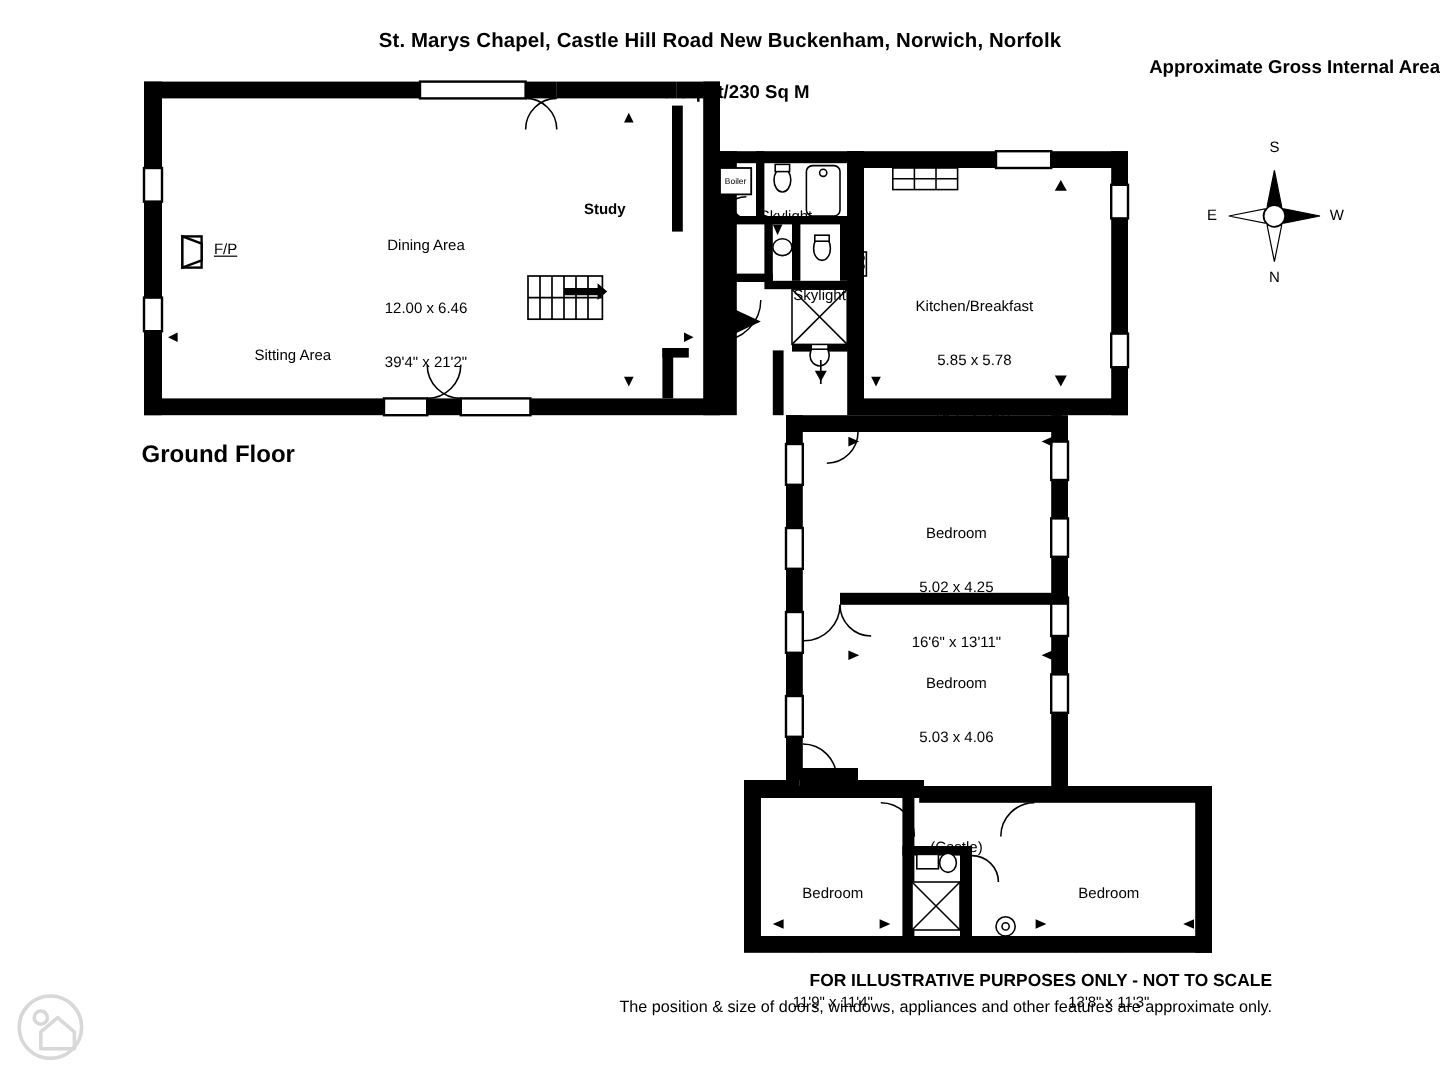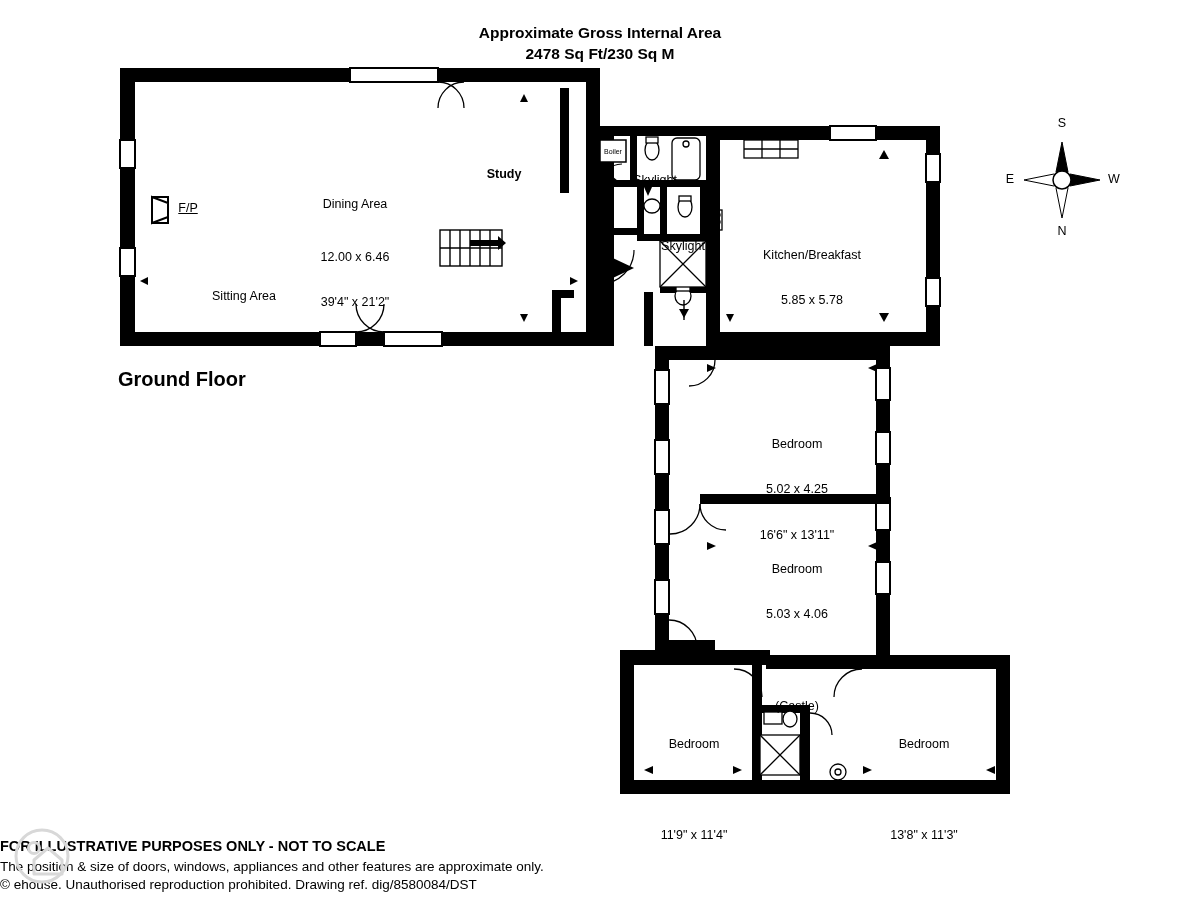--- a/index.html
+++ b/index.html
@@ -28,20 +28,21 @@
   .header .line1 {
     font-size: 17px;
     font-weight: bold;
     letter-spacing: 0.1px;
     margin-bottom: 4px;
   }
   .header .line2 {
     font-size: 15.5px;
     font-weight: bold;
     margin-bottom: 3px;
+    text-align: right;
   }
   .header .line3 {
     font-size: 15.5px;
     font-weight: bold;
   }
 
   
   .floor-label {
     position: absolute;
     left: 118px;
@@ -98,22 +99,21 @@
     font-size: 12.5px;
     text-align: center;
   }
 
   
   .footer {
     position: absolute;
     left: 0;
     top: 810px;
     width: 1060px;
-    text-align: left;
-    margin-top: 28px;
+    text-align: right;
   }
   .footer .f1 {
     font-size: 14.5px;
     font-weight: bold;
     margin-bottom: 5px;
   }
   .footer .f2 {
     font-size: 13.5px;
     margin-bottom: 3px;
   }
@@ -127,20 +127,21 @@
     left: 14px;
     top: 828px;
     width: 56px;
     height: 56px;
   }
 </style>
 </head>
 <body>
 
 <div class="header">
+  <div class="line1">St. Marys Chapel, Castle Hill Road New Buckenham, Norwich, Norfolk</div>
   <div class="line2">Approximate Gross Internal Area</div>
   <div class="line3">2478 Sq Ft/230 Sq M</div>
 </div>
 
 <svg class="plan" viewBox="0 0 1200 900" xmlns="http://www.w3.org/2000/svg">
   <g fill="#000000" stroke="none">
 
     <rect x="120" y="68" width="230" height="14"></rect>
     <rect x="350" y="68" width="88" height="14" fill="#ffffff" stroke="#000000" stroke-width="2"></rect>
     <rect x="438" y="68" width="26" height="14"></rect>
@@ -401,20 +402,19 @@
   </svg>
   <div class="c-letter" style="left:52px; top:-4px; width:16px;">S</div>
   <div class="c-letter" style="left:104px; top:52px; width:16px;">W</div>
   <div class="c-letter" style="left:52px; top:104px; width:16px;">N</div>
   <div class="c-letter" style="left:0px; top:52px; width:16px;">E</div>
 </div>
 
 <div class="footer">
   <div class="f1">FOR ILLUSTRATIVE PURPOSES ONLY - NOT TO SCALE</div>
   <div class="f2">The position &amp; size of doors, windows, appliances and other features are approximate only.</div>
-  <div class="f3">© ehouse. Unauthorised reproduction prohibited. Drawing ref. dig/8580084/DST</div>
 </div>
 
 <svg class="logo" viewBox="0 0 56 56">
   <circle cx="28" cy="28" r="26" fill="none" stroke="#d8d8d8" stroke-width="3"></circle>
   <circle cx="20" cy="20" r="5.5" fill="none" stroke="#d8d8d8" stroke-width="3"></circle>
   <path d="M20 32 L34 20 L48 32 L48 46 L20 46 Z" fill="none" stroke="#d8d8d8" stroke-width="3" stroke-linejoin="round"></path>
 </svg>
 
 </body></html>

